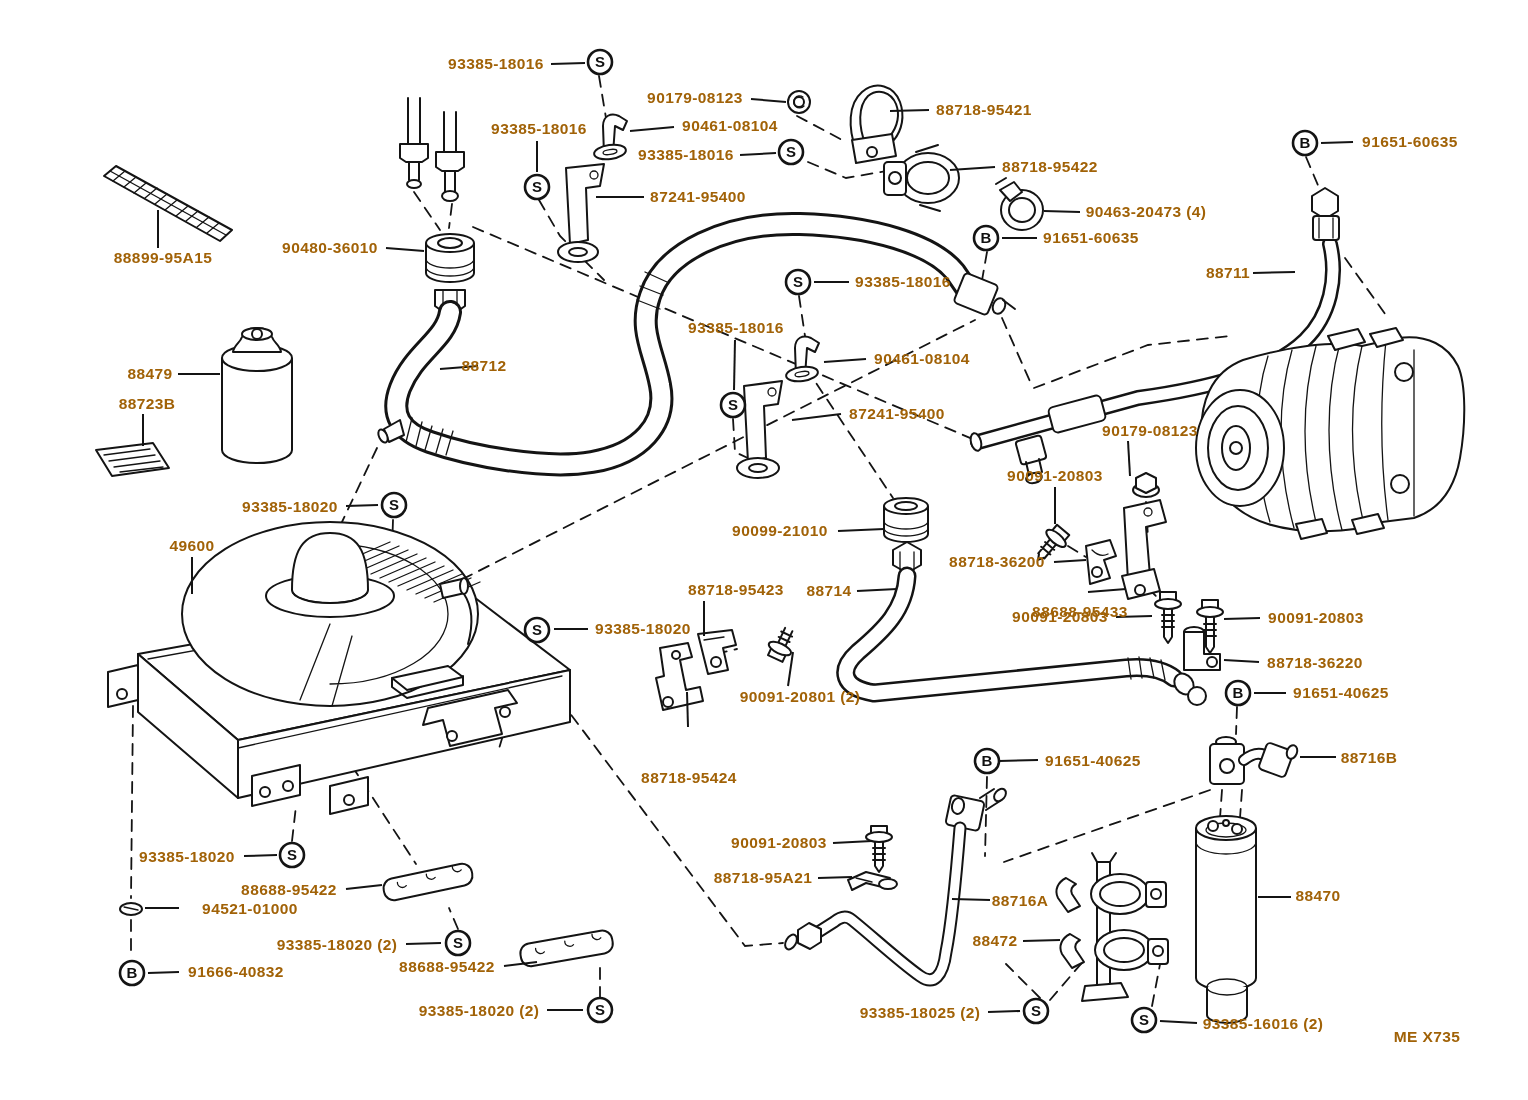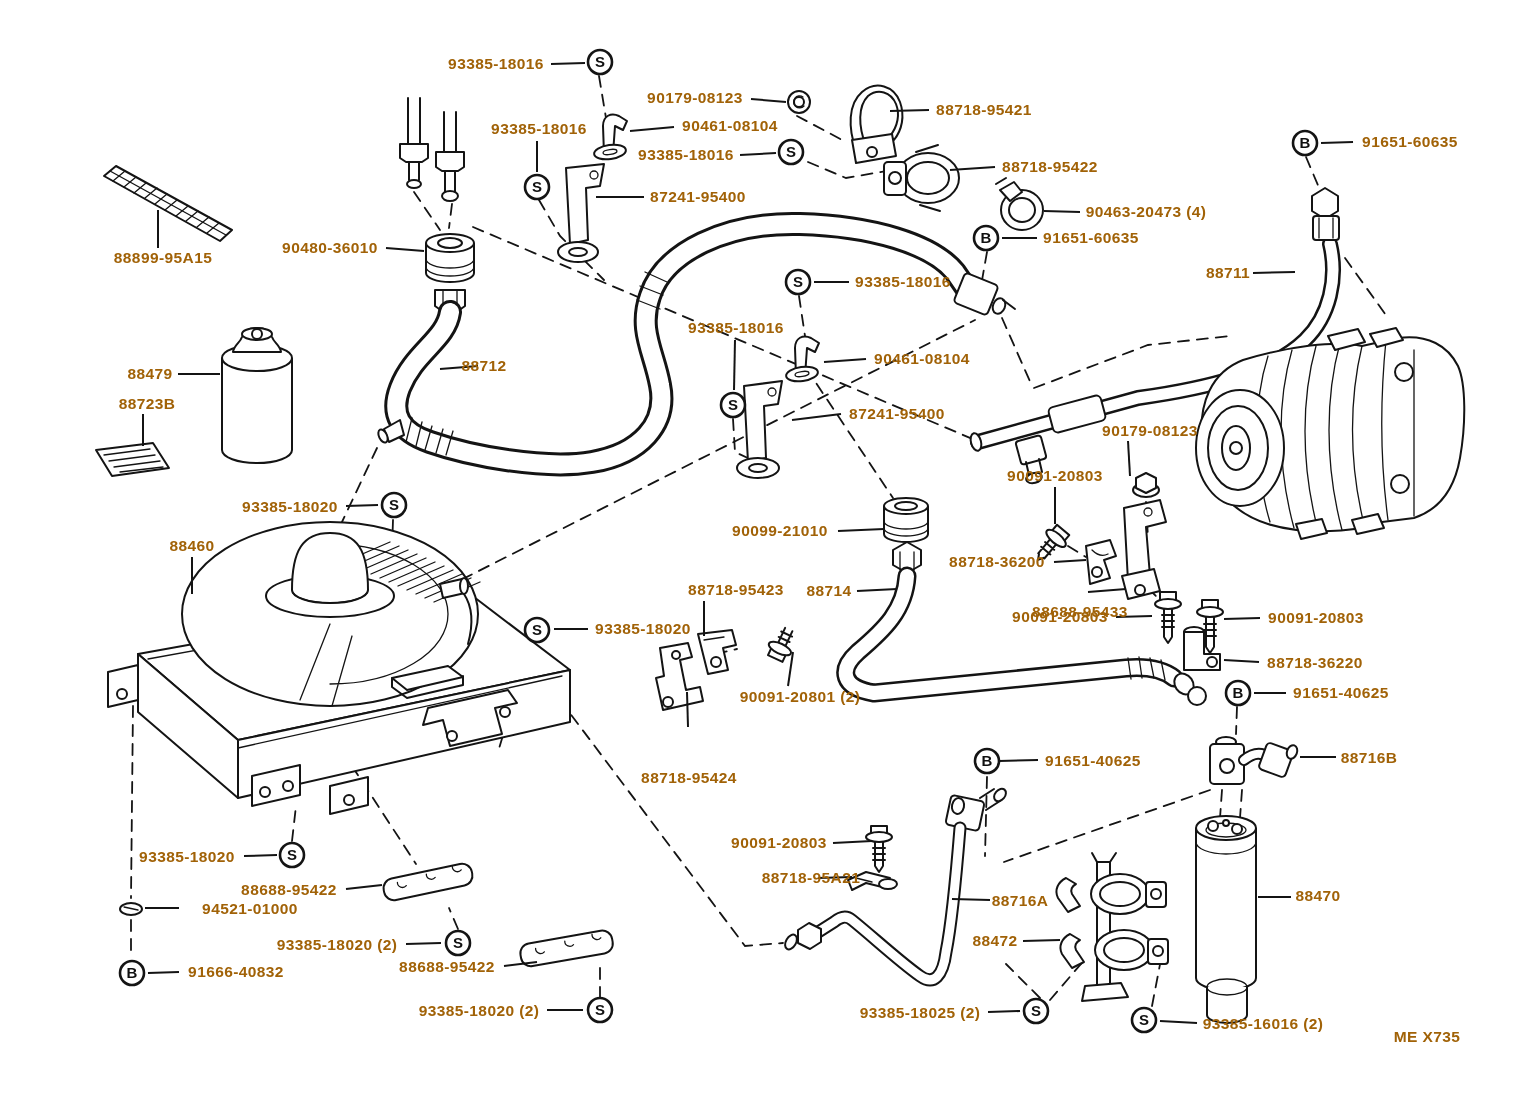--- a/index.html
+++ b/index.html
@@ -480,30 +480,30 @@
     <div class="part-label" style="left: 897px; top: 414px;">87241-95400</div>
     <div class="part-label" style="left: 1150px; top: 431px;">90179-08123</div>
     <div class="part-label" style="left: 1055px; top: 476px;">90091-20803</div>
     <div class="part-label" style="left: 997px; top: 562px;">88718-36200</div>
     <div class="part-label" style="left: 1032px; top: 612px; margin-left: 48px;">88688-95433</div>
     <div class="part-label" style="left: 1060px; top: 617px;">90091-20803</div>
     <div class="part-label" style="left: 1316px; top: 618px;">90091-20803</div>
     <div class="part-label" style="left: 1315px; top: 663px;">88718-36220</div>
     <div class="part-label" style="left: 1341px; top: 693px;">91651-40625</div>
     <div class="part-label" style="left: 290px; top: 507px;">93385-18020</div>
-    <div class="part-label" style="left: 192px; top: 546px;">88460</div>
+    <div class="part-label" style="left: 192px; top: 546px;">49600</div>
     <div class="part-label" style="left: 780px; top: 531px;">90099-21010</div>
     <div class="part-label" style="left: 829px; top: 591px;">88714</div>
     <div class="part-label" style="left: 704px; top: 590px; margin-left: 32px;">88718-95423</div>
     <div class="part-label" style="left: 643px; top: 629px;">93385-18020</div>
     <div class="part-label" style="left: 800px; top: 697px;">90091-20801 (2)</div>
     <div class="part-label" style="left: 689px; top: 738px; margin-top: 40px;">88718-95424</div>
     <div class="part-label" style="left: 1093px; top: 761px;">91651-40625</div>
     <div class="part-label" style="left: 779px; top: 843px;">90091-20803</div>
-    <div class="part-label" style="left: 791px; top: 878px; padding-left: 40px;">88718-95A21</div>
+    <div class="part-label" style="left: 743px; top: 878px; padding-left: 40px;">88718-95A21</div>
     <div class="part-label" style="left: 1020px; top: 901px;">88716A</div>
     <div class="part-label" style="left: 995px; top: 941px;">88472</div>
     <div class="part-label" style="left: 1369px; top: 758px;">88716B</div>
     <div class="part-label" style="left: 1318px; top: 896px;">88470</div>
     <div class="part-label" style="left: 187px; top: 857px;">93385-18020</div>
     <div class="part-label" style="left: 289px; top: 890px;">88688-95422</div>
     <div class="part-label" style="left: 250px; top: 909px;">94521-01000</div>
     <div class="part-label" style="left: 337px; top: 945px;">93385-18020 (2)</div>
     <div class="part-label" style="left: 236px; top: 972px;">91666-40832</div>
     <div class="part-label" style="left: 447px; top: 967px;">88688-95422</div>

